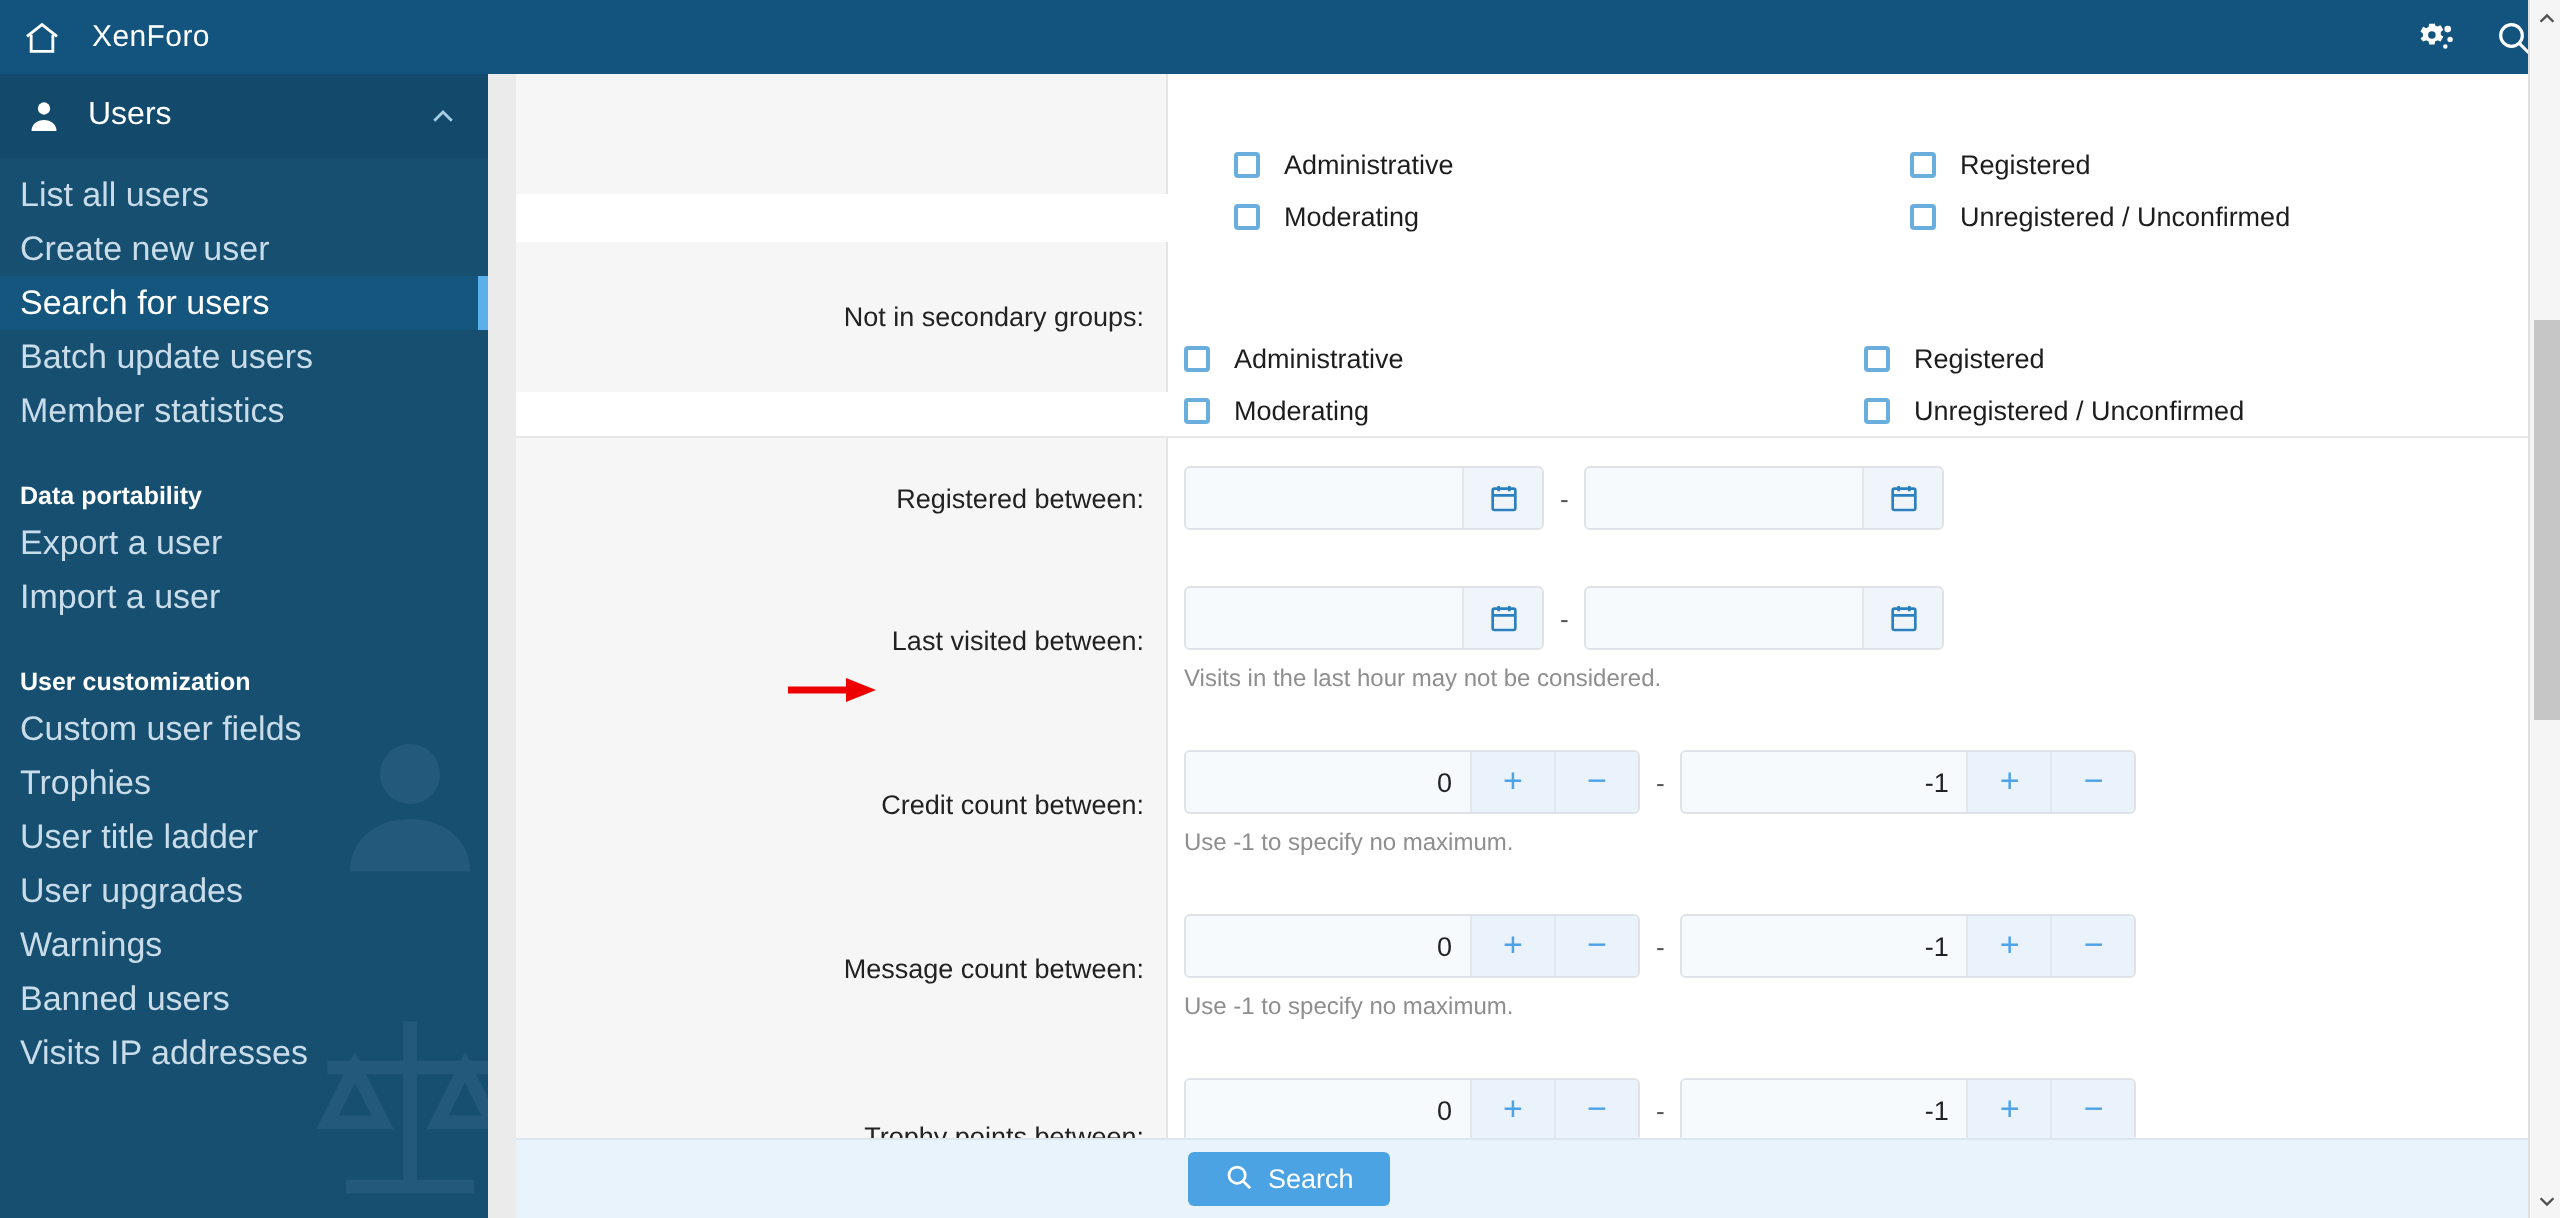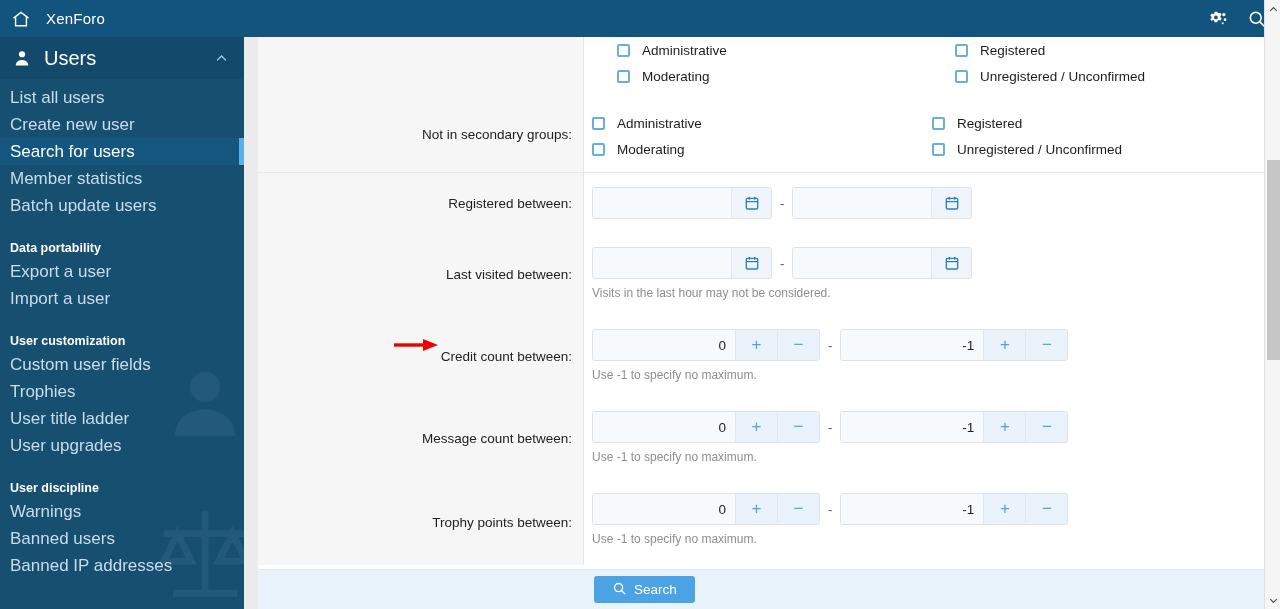--- a/index.html
+++ b/index.html
@@ -38,21 +38,21 @@
   .sidebar .watermark {
     position:absolute; left:160px; top:320px; width:90px; height:90px;
     opacity:.07; color:#bfe0f5; pointer-events:none;
   }
   .sidebar .watermark2 {
     position:absolute; left:150px; top:460px; width:110px; height:110px;
     opacity:.07; color:#bfe0f5; pointer-events:none;
   }
   .users-head {
     height:42px; display:flex; align-items:center;
-    padding:0 14px 0 12px; color:#ffffff; font-size:20px;
+    padding:0 14px 0 12px; color:#ffffff; font-size:16px;
     background:#13496b;
   }
   .users-head .uicon { width:22px; height:22px; margin-right:10px; display:flex; align-items:center; }
   .users-head .utext { flex:1; }
   .users-head .chev { width:16px; height:16px; color:#a9cfe6; display:flex; align-items:center; }
 
   .nav-item {
     position:relative; height:27px; display:flex; align-items:center;
     padding-left:10px; color:#c9dcea; font-size:17px;
     cursor:pointer;
@@ -89,21 +89,21 @@
     width:326px; min-height:100%;
     background:#f6f6f6; border-right:1px solid #e5e5e5;
     text-align:right; padding-right:11px;
     color:#222; font-size:13.5px;
     display:flex; align-items:center; justify-content:flex-end;
     flex:0 0 326px;
   }
   .ctl { flex:1; padding-left:8px; }
 
   
-  .cbgrid { display:flex; }
+  .cbgrid { display:flex;margin-top:32px; }
   .cbcol { width:340px; }
   .cbrow { display:flex; align-items:center; height:26px; }
   .cb {
     width:13px; height:13px; border:2px solid #6aaedd; background:#fff;
     border-radius:2px; margin-right:12px; flex:0 0 13px; cursor:pointer;
   }
   .cbtxt { font-size:13.5px; color:#1d1d1d; }
 
   
   .dategrp { display:flex; align-items:center; }
@@ -234,43 +234,42 @@
         </svg>
       </div>
     </div>
 
     <div class="nav-gap"></div>
 
     <div>
       <div class="nav-item">List all users</div>
       <div class="nav-item">Create new user</div>
       <div class="nav-item active">Search for users</div>
+      <div class="nav-item">Batch update users</div>
       <div class="nav-item">Member statistics</div>
-      <div class="nav-item">Batch update users</div>
     </div>
 
     <div>
       <div class="nav-head">Data portability</div>
       <div class="nav-item">Export a user</div>
       <div class="nav-item">Import a user</div>
     </div>
 
     <div>
       <div class="nav-head">User customization</div>
       <div class="nav-item">Custom user fields</div>
       <div class="nav-item">Trophies</div>
       <div class="nav-item">User title ladder</div>
       <div class="nav-item">User upgrades</div>
     </div>
 
     <div>
-      <div class="nav-head">User discipline</div>
       <div class="nav-item">Warnings</div>
       <div class="nav-item">Banned users</div>
-      <div class="nav-item">Banned IP addresses</div>
+      <div class="nav-item">Visits IP addresses</div>
     </div>
   </div>
 
   <div class="side-gutter"></div>
 
   <div class="main">
     <div class="formrows">
 
       <div class="row">
         <div class="lbl" style="height:60px"></div>

